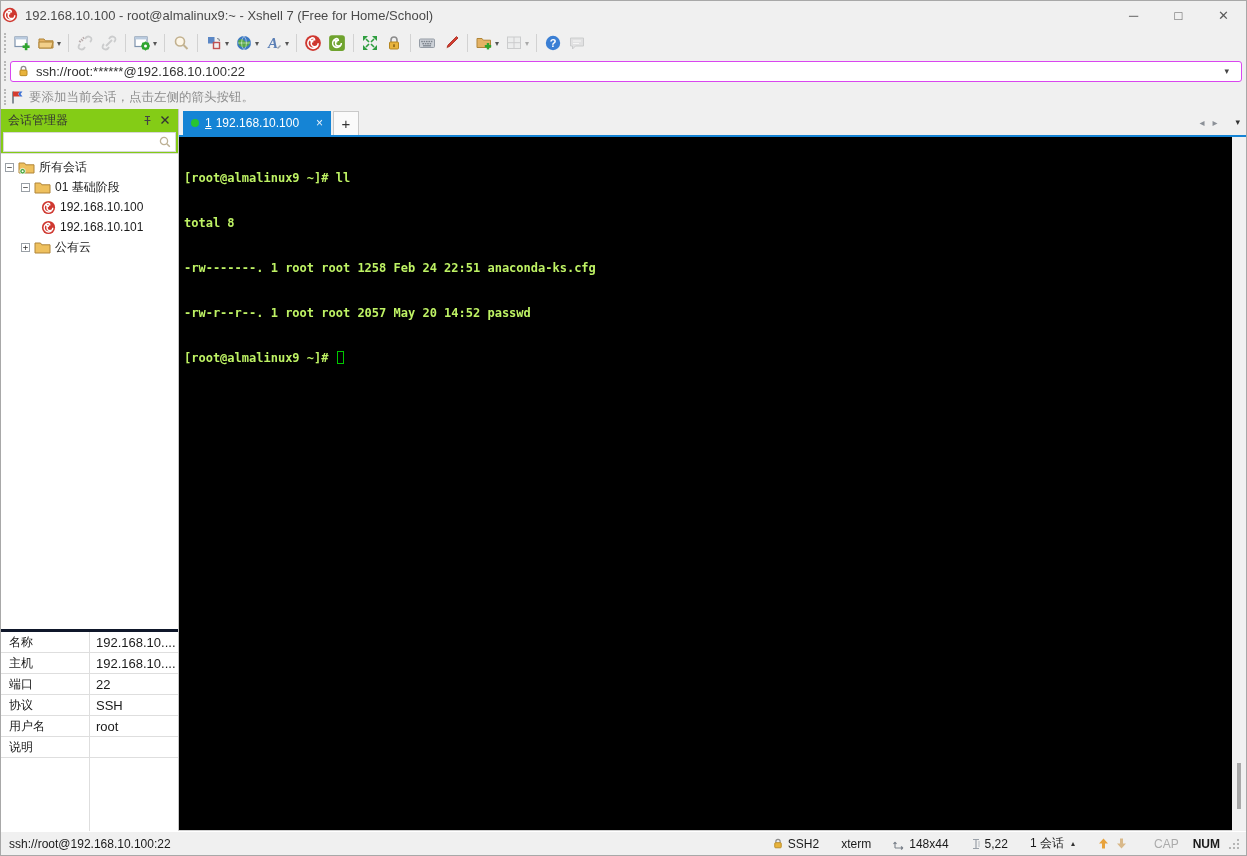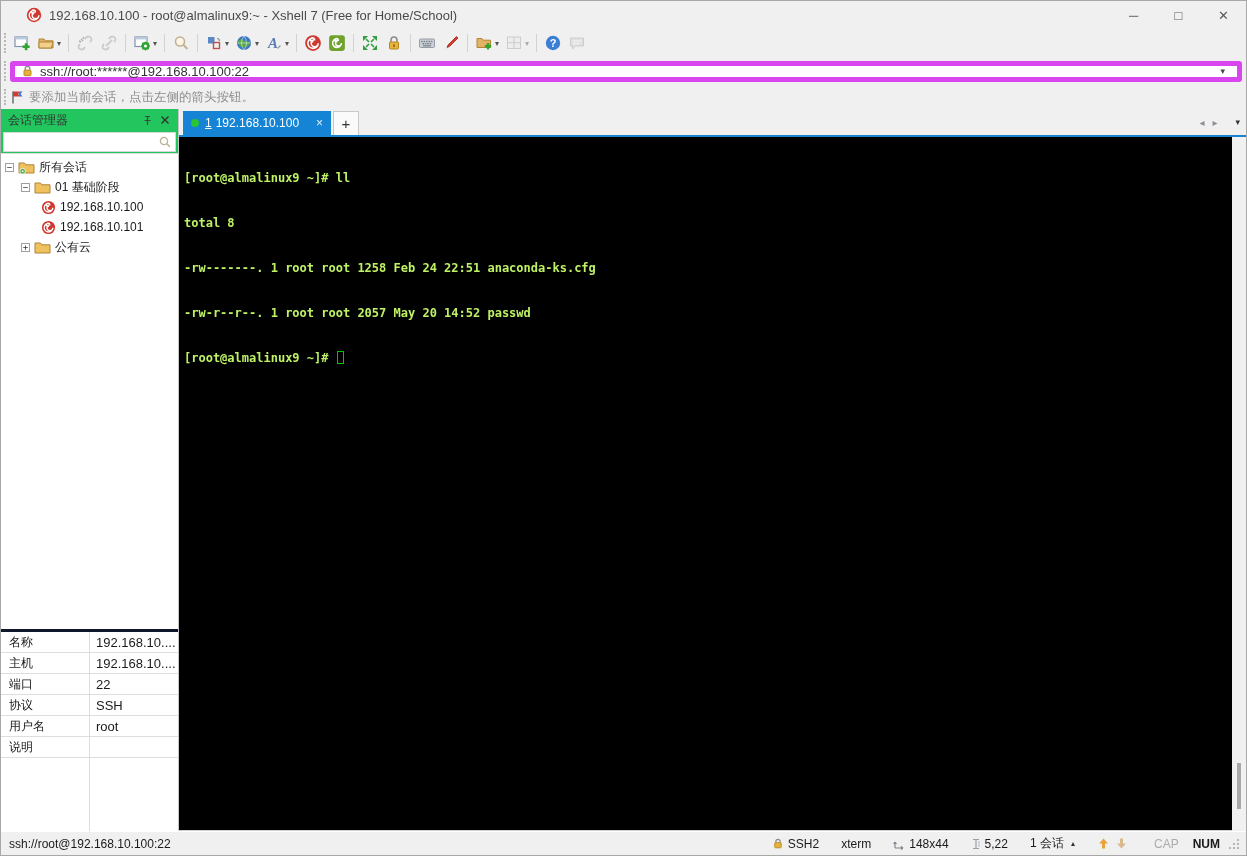--- a/index.html
+++ b/index.html
@@ -1,50 +1,50 @@
 <!DOCTYPE html>
 <html><head>
 <meta charset="utf-8">
 <style>
   * { margin:0; padding:0; box-sizing:border-box; }
   html,body { width:1247px; height:856px; font-family:"Liberation Sans", sans-serif; }
   #app { width:1247px; height:856px; background:#f0f0f0; border:1px solid #a8a8a8; display:flex; flex-direction:column; overflow:hidden; }
 
   
-  .titlebar { height:28px; display:flex; align-items:center; padding-left:25px; background:#f0f0f0; flex:0 0 auto; }
+  .titlebar { height:28px; display:flex; align-items:center; padding-left:1px; background:#f0f0f0; flex:0 0 auto; }
   .titlebar .logo { width:16px; height:16px; margin-right:7px; }
   .titlebar .title { font-size:13px; color:#4a4a4a; flex:1; white-space:nowrap; overflow:hidden; }
   .wincontrols { display:flex; align-items:center; height:100%; }
   .wbtn { width:45px; height:100%; display:flex; align-items:center; justify-content:center; color:#5a5a5a; font-size:13px; cursor:default; }
 
   
   .grip { border-left:2px dotted #b8b8b8; height:70%; margin:0 4px 0 3px; }
   .menubar { height:24px; display:flex; align-items:center; background:#f0f0f0; flex:0 0 auto; }
   .menuitem { font-size:13px; color:#1a1a1a; padding:3px 9px; white-space:nowrap; }
 
   .toolbar { height:28px; display:flex; align-items:center; background:#f0f0f0; flex:0 0 auto; }
   .tbtn { height:24px; display:flex; align-items:center; justify-content:center; padding:0 3px; border-radius:2px; }
   .tbtn svg { display:block; }
   .tsep { width:1px; height:18px; background:#d2d2d2; margin:0 4px; }
   .caret { font-size:8px; color:#555; margin-left:2px; }
   .disabled { opacity:.45; filter:grayscale(.8); }
 
   .addressbar { height:28px; display:flex; align-items:center; background:#f0f0f0; flex:0 0 auto; }
-  .addrinput { flex:1; height:21px; background:#ffffff; border:5px solid #d946ef; border-radius:3px; display:flex; align-items:center; padding:0 6px; margin-right:4px; }
+  .addrinput { flex:1; height:21px; background:#ffffff; border:1px solid #d946ef; border-radius:3px; display:flex; align-items:center; padding:0 6px; margin-right:4px; }
   .addrinput .url { font-size:13px; color:#333; flex:1; }
   .addr-caret { font-size:9px; color:#444; padding:0 6px 0 0; }
 
   .infobar { height:24px; display:flex; align-items:center; background:#f0f0f0; flex:0 0 auto; }
   .infobar .txt { font-size:12.5px; color:#8d8d8d; margin-left:5px; }
 
   
   .main { flex:1; display:flex; min-height:0; }
 
   
-  .sidebar { width:178px; flex:0 0 178px; background:#22c55e; border-right:1px solid #c6c6c6; display:flex; flex-direction:column; }
+  .sidebar { width:178px; flex:0 0 178px; background:#84cc16; border-right:1px solid #c6c6c6; display:flex; flex-direction:column; }
   .sm-header { height:22px; display:flex; align-items:center; padding:0 4px 0 7px; }
   .sm-title { font-size:12px; color:#333; flex:1; }
   .sm-hbtn { width:18px; height:18px; display:flex; align-items:center; justify-content:center; color:#444; font-size:11px; }
   .sm-search { height:22px; padding:1px 2px; }
   .sm-searchbox { height:20px; background:#fff; border:1px solid #d7d7d7; display:flex; align-items:center; }
   .sm-searchbox input { flex:1; border:0; outline:none; font-size:12px; padding:0 4px; min-width:0; }
   .tree { flex:1; background:#fff; border-top:1px solid #dcdcdc; padding-top:3px; overflow:hidden; }
   .trow { height:20px; display:flex; align-items:center; font-size:12px; color:#1a1a1a; white-space:nowrap; }
   .lvl0 { padding-left:4px; } .lvl1 { padding-left:20px; } .lvl2 { padding-left:40px; }
   .expander { width:9px; height:9px; border:1px solid #9aa0a6; background:#fff; color:#333; font-size:9px; line-height:7px; text-align:center; margin-right:4px; flex:0 0 9px; font-family:"DejaVu Sans Mono", monospace; }

